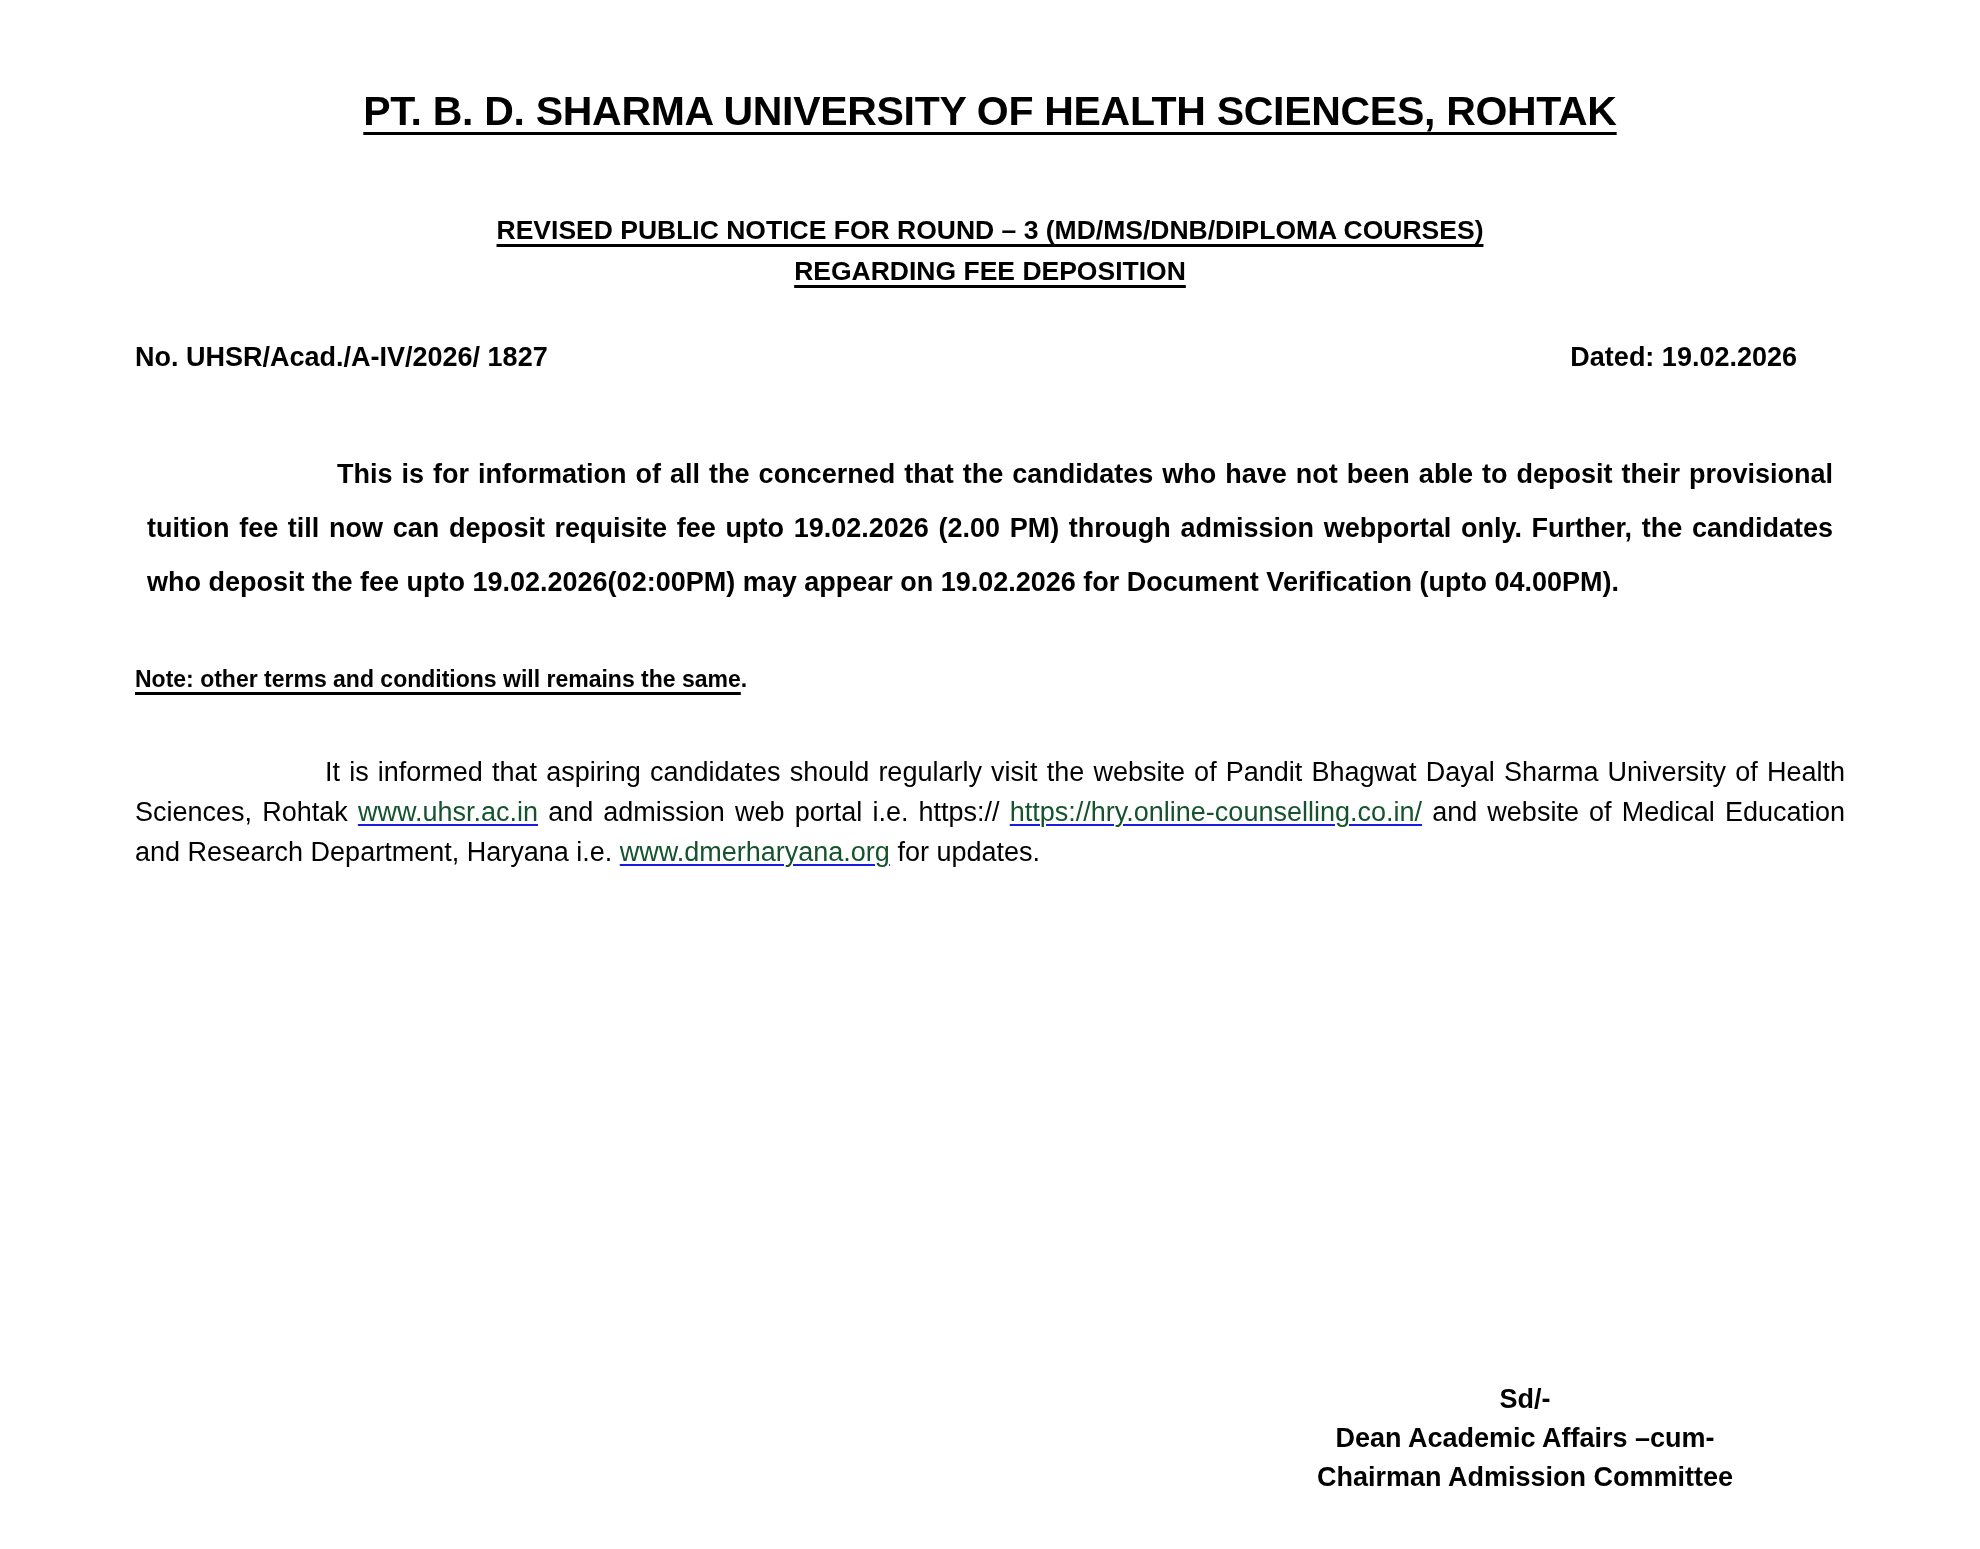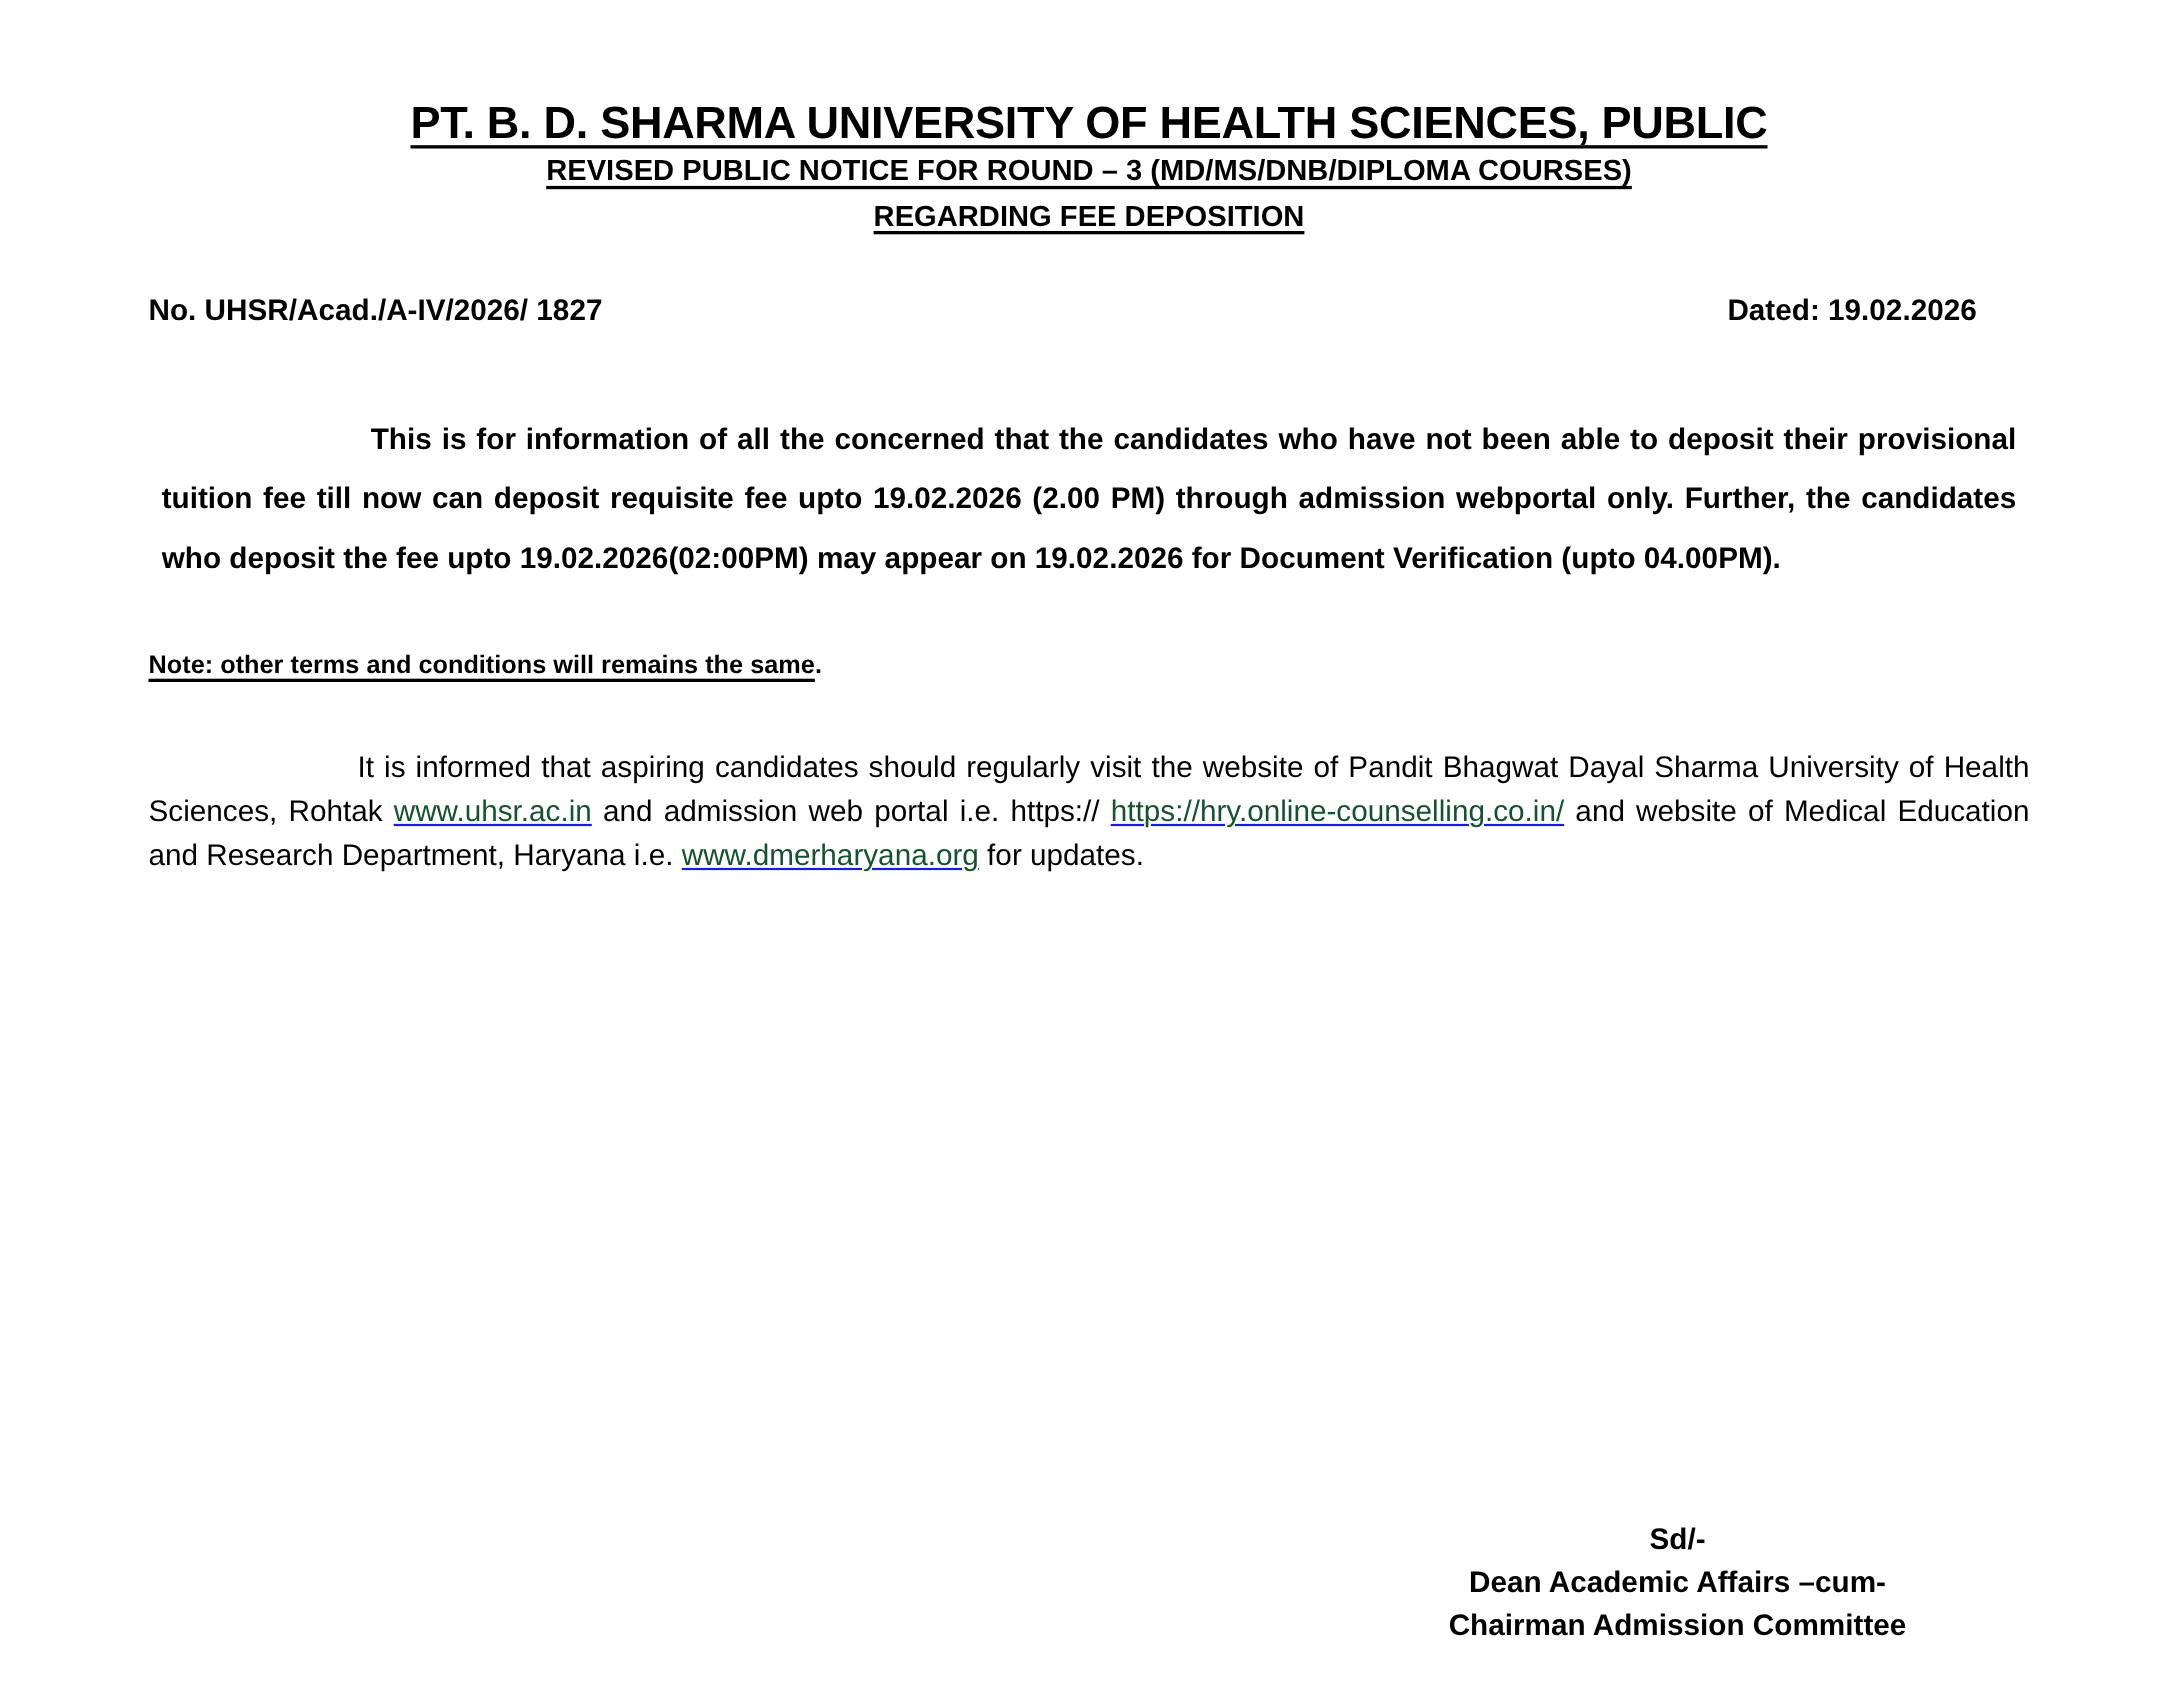--- a/index.html
+++ b/index.html
@@ -40,20 +40,21 @@
     text-decoration-thickness: 3px;
   }
 
   
   .subtitle {
     text-align: center;
     font-size: 26.5px;
     font-weight: bold;
     line-height: 1.55;
     margin: 0;
+    padding-top: 75px;
   }
   .subtitle span.u {
     text-decoration: underline;
     text-underline-offset: 5px;
     text-decoration-thickness: 2.5px;
   }
 
   
   .ref-row {
     display: flex;
@@ -132,21 +133,21 @@
     display: block;
     white-space: nowrap;
   }
 </style>
 </head>
 <body>
 
 <div class="page">
 
   <h1 class="doc-title">
-    <span class="u">PT. B. D. SHARMA UNIVERSITY OF HEALTH SCIENCES, PUBLIC</span>
+    <span class="u">PT. B. D. SHARMA UNIVERSITY OF HEALTH SCIENCES, ROHTAK</span>
   </h1>
 
   <div class="subtitle">
     <span class="u">REVISED PUBLIC NOTICE FOR ROUND – 3  (MD/MS/DNB/DIPLOMA COURSES)</span><br>
     <span class="u">REGARDING FEE DEPOSITION</span>
   </div>
 
   <div class="ref-row">
     <div class="ref-no">No. UHSR/Acad./A-IV/2026/ 1827</div>
     <div class="ref-date">Dated: 19.02.2026</div>

